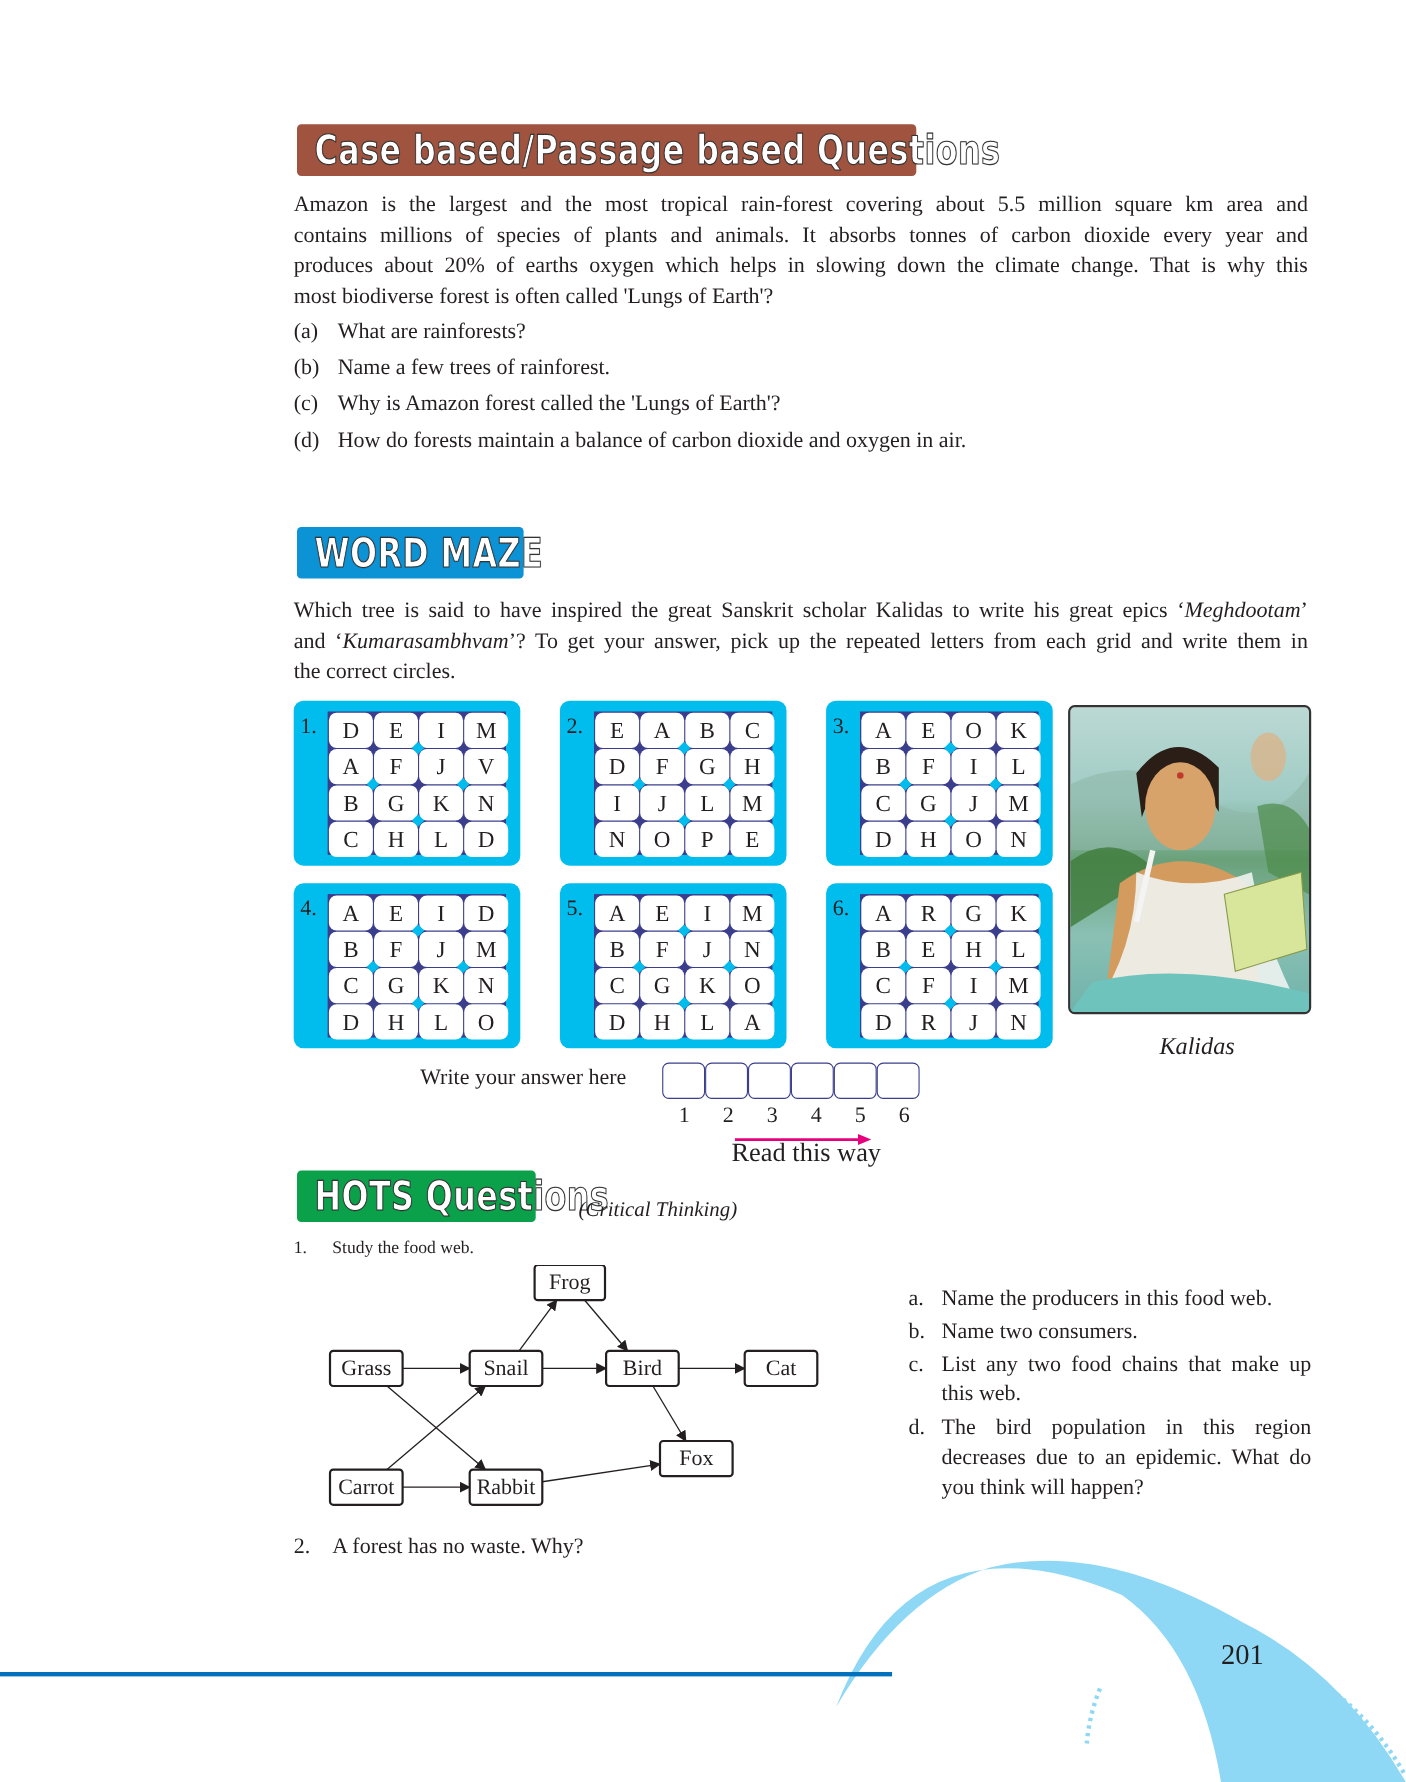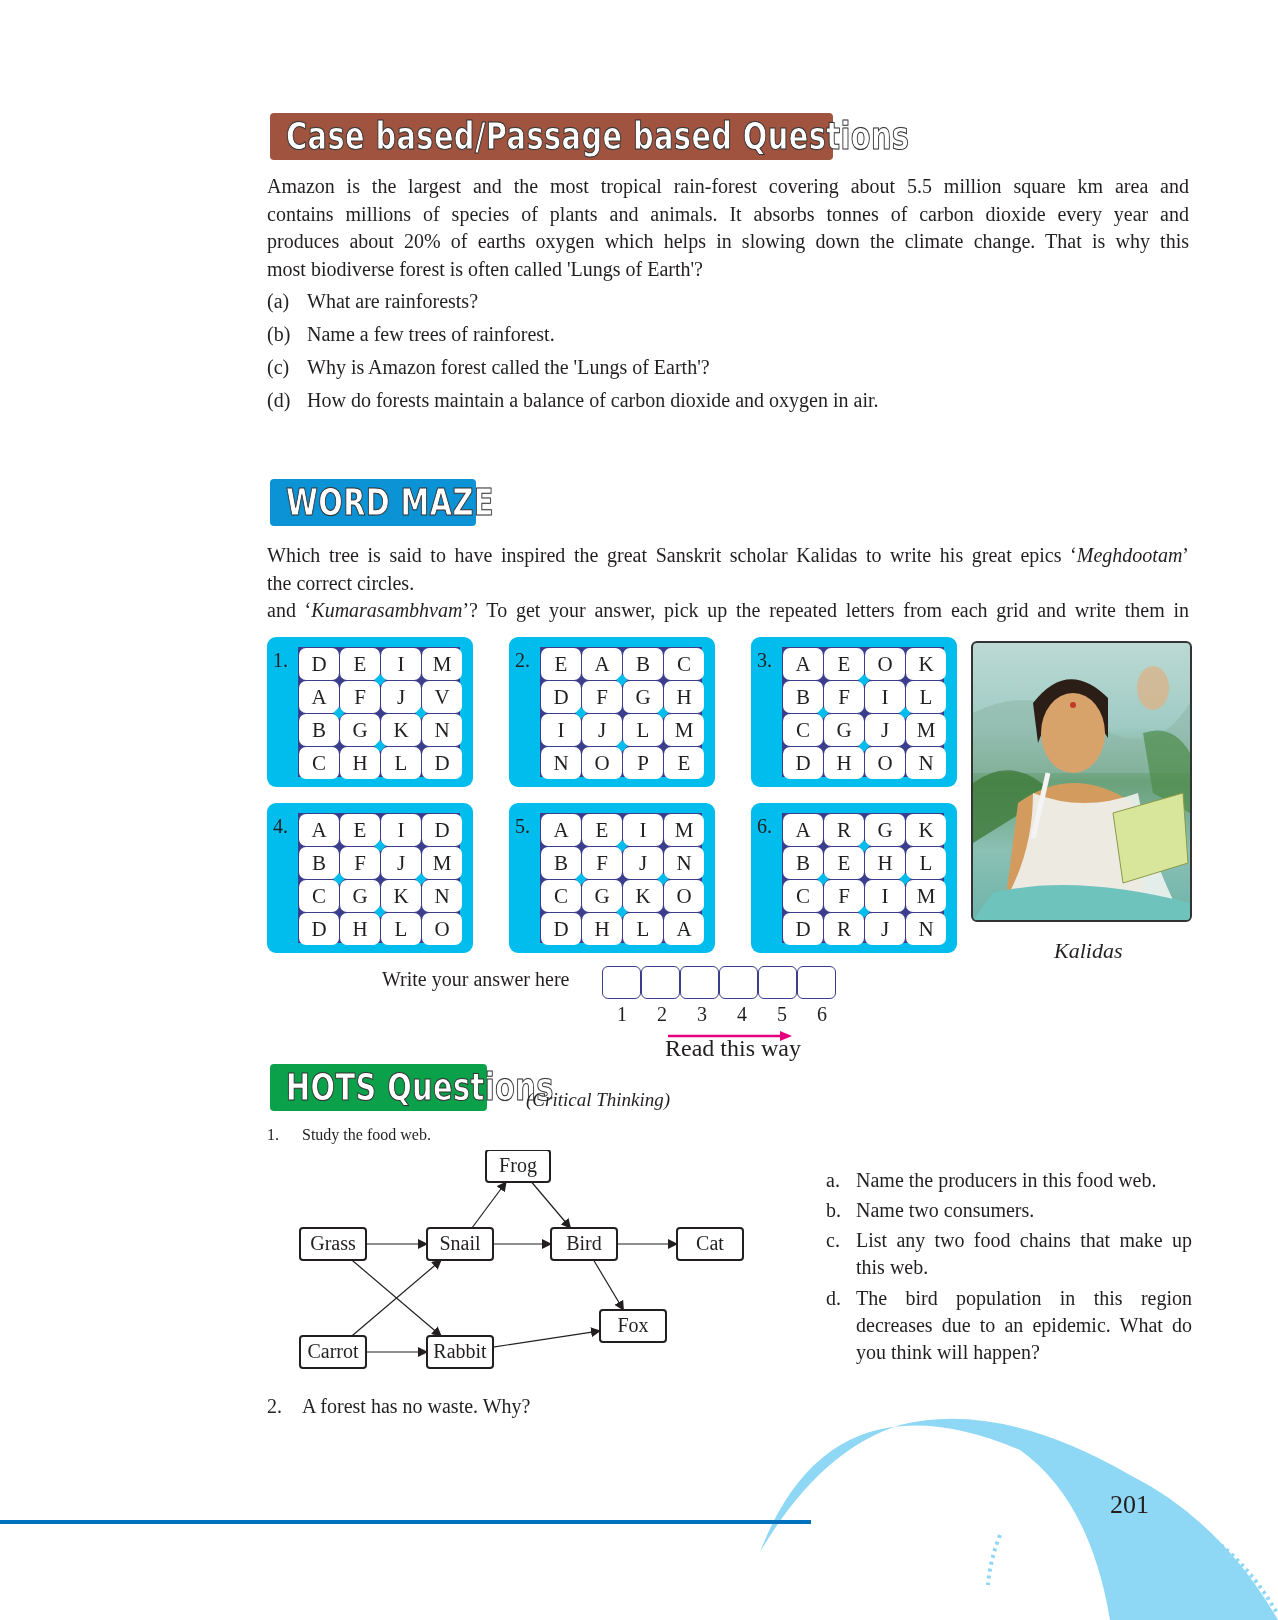--- a/index.html
+++ b/index.html
@@ -102,22 +102,22 @@
     <span class="lbl">(d)</span><span>How do forests maintain a balance of carbon dioxide and oxygen in air.</span>
   </div>
 </div>
 
 <div id="maze-banner" class="banner">
   <span>WORD MAZE</span>
 </div>
 
 <div class="para" style="top:542px;">
   <span class="ln"><span>Which tree is said to have inspired the great Sanskrit scholar Kalidas to write his great epics ‘</span><i>Meghdootam</i><span>’</span></span>
+  <span class="ln"><span>and ‘</span><i>Kumarasambhvam</i><span>’? To get your answer, pick up the repeated letters from each grid and write them in</span></span>
   <span class="ln last">the correct circles.</span>
-  <span class="ln"><span>and ‘</span><i>Kumarasambhvam</i><span>’? To get your answer, pick up the repeated letters from each grid and write them in</span></span>
 </div>
 
 <div id="grids-container">
     <div class="grid-card" style="left: 267px; top: 637px;">
       <div class="grid-num">1.</div>
       <div class="grid">
         <div class="cell">D</div>
         <div class="cell">E</div>
         <div class="cell">I</div>
         <div class="cell">M</div>

